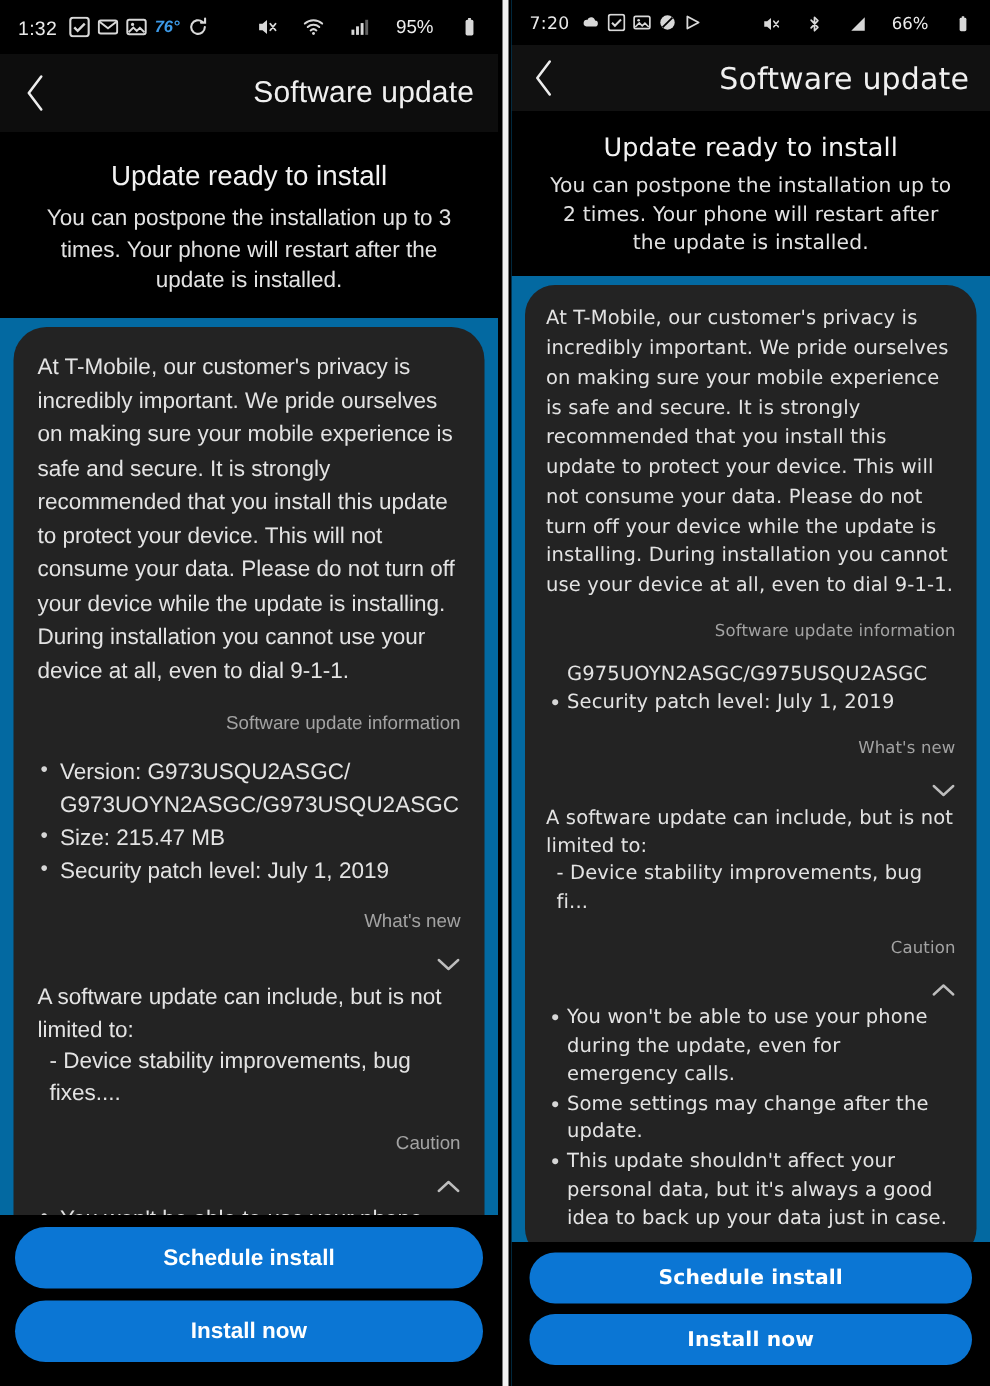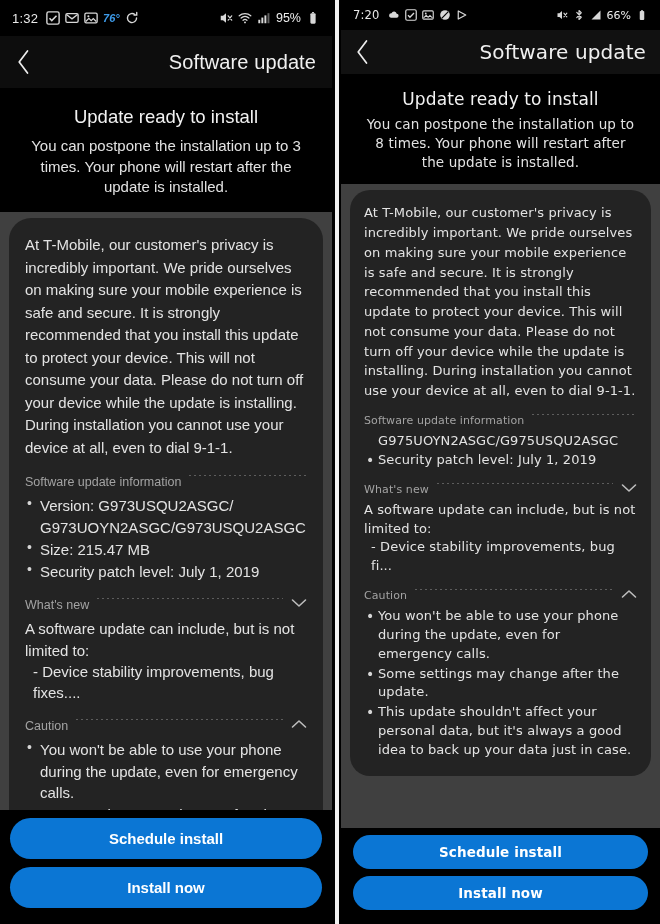--- a/index.html
+++ b/index.html
@@ -10,36 +10,36 @@
     overflow:hidden;
   }
   .screenshot {
     position:relative;
     width:660px; height:924px;
     background:#000;
     display:flex;
   }
 
   
-  .panel { position:relative; height:924px; background:#404040; overflow:hidden; }
+  .panel { position:relative; height:924px; background:#0369a1; overflow:hidden; }
   .panel-left  { width:332px; }
   .divider     { width:9px; height:924px; background:#000; position:relative; }
   .divider-line{ position:absolute; left:3px; top:0; width:4px; height:924px; background:#f2f2f2; }
   .panel-right { width:319px; }
 
   
   .statusbar {
     height:36px; display:flex; align-items:center;
     padding:0 12px; background:#000; color:#e9e9e9;
   }
   .panel-right .statusbar { height:30px; padding:0 12px; }
   .sb-clock { font-size:13px; letter-spacing:.2px; }
   .panel-right .sb-clock { font-size:11.5px; }
   .sb-icons-left { display:flex; align-items:center; gap:5px; margin-left:8px; }
-  .sb-icons-right { display:flex; align-items:center; gap:5px; margin-left:auto; }
+  .sb-icons-right { display:flex; align-items:flex-end; gap:17px; margin-left:auto; }
   .sbi { display:inline-flex; align-items:center; justify-content:center;
          width:14px; height:14px; color:#d8d8d8; }
   .panel-right .sbi { width:12px; height:12px; }
   .sbi svg { width:100%; height:100%; display:block; }
   .sb-temp { font-size:11px; font-weight:700; color:#3d9ae8; font-style:italic; }
   .sb-batt-txt { font-size:12.5px; color:#eee; }
   .panel-right .sb-batt-txt { font-size:11px; }
 
   
   .appbar {
@@ -63,21 +63,21 @@
   .card {
     margin:6px 9px 0; background:#232323; border-radius:22px;
     padding:16px 16px 18px; color:#e6e6e6;
   }
   .panel-right .card { margin:6px 9px 0; border-radius:20px; padding:13px 14px 15px; }
 
   .para { font-size:15px; line-height:1.5; color:#e3e3e3; }
   .panel-right .para { font-size:13px; line-height:1.52; }
 
   
-  .sec-head { display:flex; align-items:flex-start; gap:8px; margin:16px 0 6px; }
+  .sec-head { display:flex; align-items:flex-end; gap:8px; margin:16px 0 6px;flex-direction:column; }
   .panel-right .sec-head { margin:13px 0 5px; }
   .sec-label { font-size:12.5px; color:#a3a3a3; white-space:nowrap; }
   .panel-right .sec-label { font-size:11px; }
   .sec-rule { flex:1 1 auto; height:1px;
     background-image:repeating-linear-gradient(to right,#5d5d5d 0,#5d5d5d 2px,transparent 2px,transparent 5px);
   }
   .chev { width:16px; height:10px; color:#bdbdbd; flex:0 0 auto; }
   .chev svg { width:100%; height:100%; display:block; }
   .chev.up svg { transform:rotate(180deg); transform-origin:50% 50%; }
 
@@ -320,21 +320,21 @@
 
     <div class="appbar">
       <span class="back-icon"><svg viewBox="0 0 16 26">
             <path d="M11.5 2L3.2 13l8.3 11" fill="none" stroke="currentColor" stroke-width="1.7" stroke-linecap="round" stroke-linejoin="round"></path>
           </svg></span>
       <span class="appbar-title">Software update</span>
     </div>
 
     <div class="hero">
       <div class="hero-title">Update ready to install</div>
-      <div class="hero-sub">You can postpone the installation up to 8 times. Your phone will restart after the update is installed.</div>
+      <div class="hero-sub">You can postpone the installation up to 2 times. Your phone will restart after the update is installed.</div>
     </div>
 
     <div class="card">
       <div class="para">At T-Mobile, our customer's privacy is incredibly important. We pride ourselves on making sure your mobile experience is safe and secure. It is strongly recommended that you install this update to protect your device. This will not consume your data. Please do not turn off your device while the update is installing. During installation you cannot use your device at all, even to dial 9-1-1.</div>
 
       <div class="sec-head">
         <span class="sec-label">Software update information</span>
         <span class="sec-rule"></span>
       </div>
       <ul class="blist">

